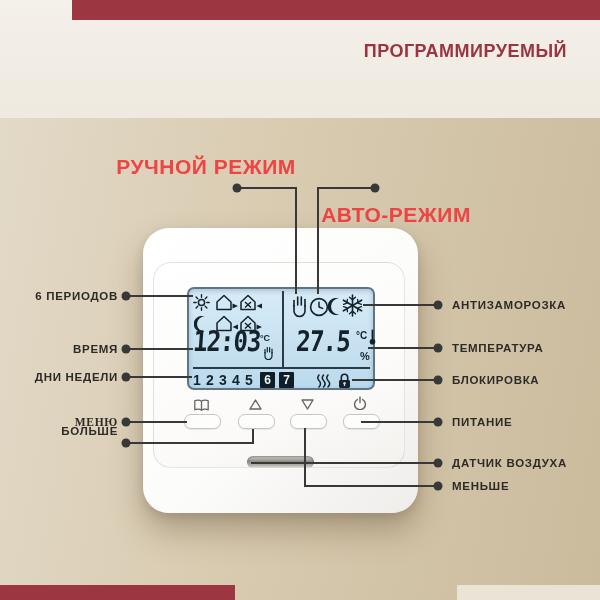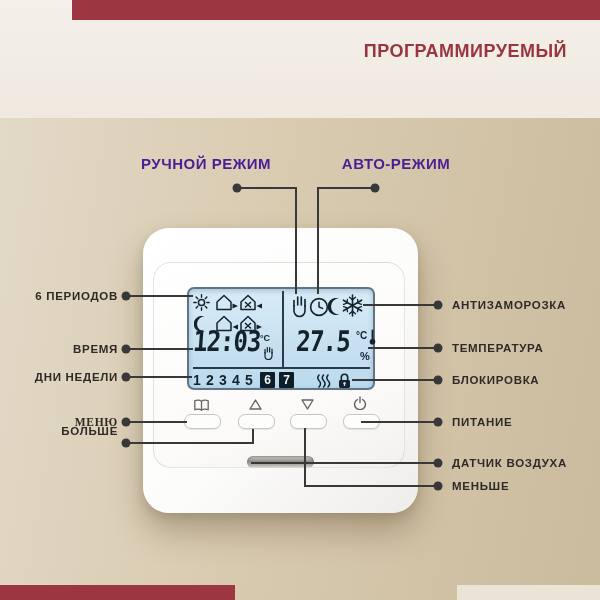--- a/index.html
+++ b/index.html
@@ -10,24 +10,24 @@
   
   .top-band{left:0;top:0;width:600px;height:118px;
             background:linear-gradient(180deg,#f4f0ea 0%,#efe9df 100%);}
   .top-red-bar{left:72px;top:0;width:528px;height:20px;background:#9c3742;}
   .bottom-red-bar{left:0;top:585px;width:235px;height:15px;background:#9c3742;}
   .bottom-cream-bar{left:457px;top:585px;width:143px;height:15px;background:#ebe3d5;}
   
   .title{right:33px;top:36px;text-align:right;color:#9a3540;
          font-size:18px;line-height:31px;font-weight:800;letter-spacing:.5px;}
   
-  .mode{top:155px;width:200px;text-align:center;color:#4c1d95;
-        font-size:15px;font-weight:800;letter-spacing:.5px;white-space:nowrap;}
+  .mode{top:155px;width:200px;text-align:center;color:#ef4444;
+        font-size:21px;font-weight:800;letter-spacing:.5px;white-space:nowrap;}
   .mode.manual{left:106px;}
-  .mode.auto{left:296px;}
+  .mode.auto{left:296px;margin-top:48px;}
   
   .co{font-size:11.5px;line-height:14px;font-weight:700;letter-spacing:.7px;
       color:#2e2b27;white-space:nowrap;}
   .co.l{right:482px;text-align:right;}
   .co.r{left:452px;text-align:left;}
   
   .plate{left:143px;top:228px;width:275px;height:285px;border-radius:26px;
          background:linear-gradient(135deg,#ffffff 0%,#fcfcfb 55%,#efedea 100%);
          box-shadow:0 18px 32px rgba(96,80,52,.38),0 4px 10px rgba(96,80,52,.18);}
   .bezel{left:153px;top:262px;width:250px;height:204px;border-radius:18px;

